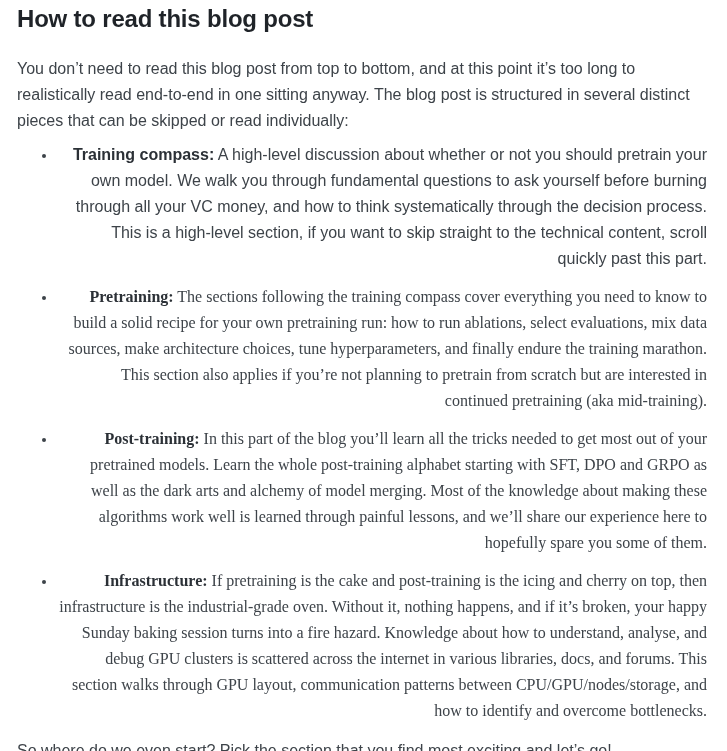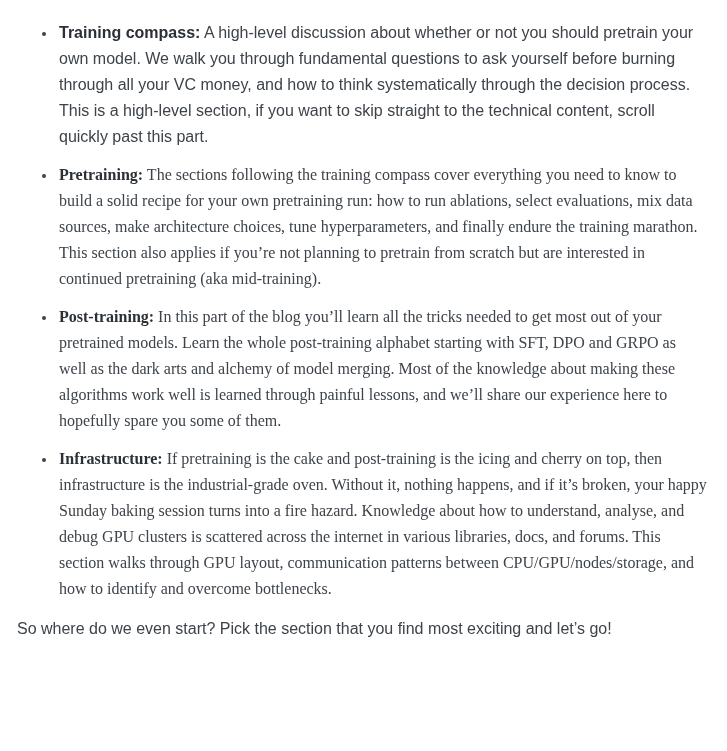--- a/index.html
+++ b/index.html
@@ -30,23 +30,24 @@
     margin: 0 0 22px 0;
     letter-spacing: -0.2px;
   }
   .prose-paragraph {
     font-size: 16px;
     line-height: 26px;
     margin: 0;
     font-weight: 400;
   }
   .section-list {
-    margin: 16px 0 14px 0;
+    margin: 8px 0 14px 0;
     padding: 0 0 0 40px;
     list-style: disc outside;
+    text-align: right;
   }
   .section-list li {
     font-size: 16px;
     line-height: 26px;
     padding-left: 2px;
   }
   .section-list li + li {
     margin-top: 12px;
     font-family: Liberation Serif, serif;
   }
@@ -57,21 +58,23 @@
   .item-label {
     font-weight: 700;
     color: #2b3036;
   }
 </style>
 </head>
 <body>
 
 <article class="article">
 
+  <h2 class="section-heading">How to read this blog post</h2>
 
+  <p class="prose-paragraph">You don’t need to read this blog post from top to bottom, and at this point it’s too long to realistically read end-to-end in one sitting anyway. The blog post is structured in several distinct pieces that can be skipped or read individually:</p>
 
   <ul class="section-list">
     <li>
       <strong class="item-label">Training compass:</strong>
       <span>A high-level discussion about whether or not you should pretrain your own model. We walk you through fundamental questions to ask yourself before burning through all your VC money, and how to think systematically through the decision process. This is a high-level section, if you want to skip straight to the technical content, scroll quickly past this part.</span>
     </li>
     <li>
       <strong class="item-label">Pretraining:</strong>
       <span>The sections following the training compass cover everything you need to know to build a solid recipe for your own pretraining run: how to run ablations, select evaluations, mix data sources, make architecture choices, tune hyperparameters, and finally endure the training marathon. This section also applies if you’re not planning to pretrain from scratch but are interested in continued pretraining (aka mid-training).</span>
     </li>

